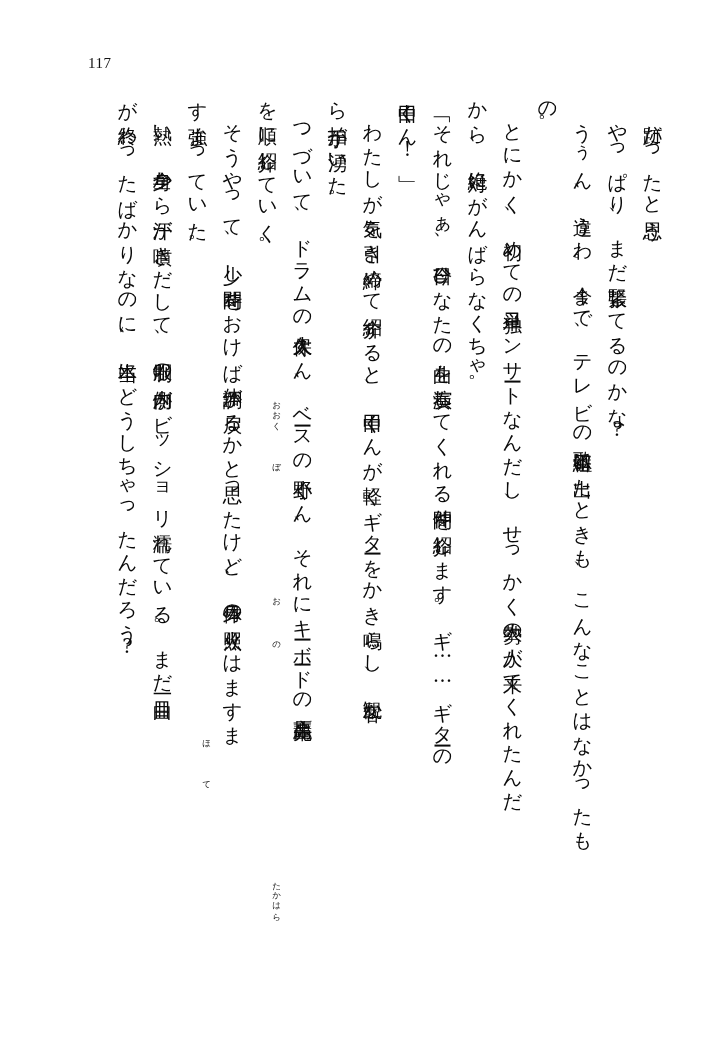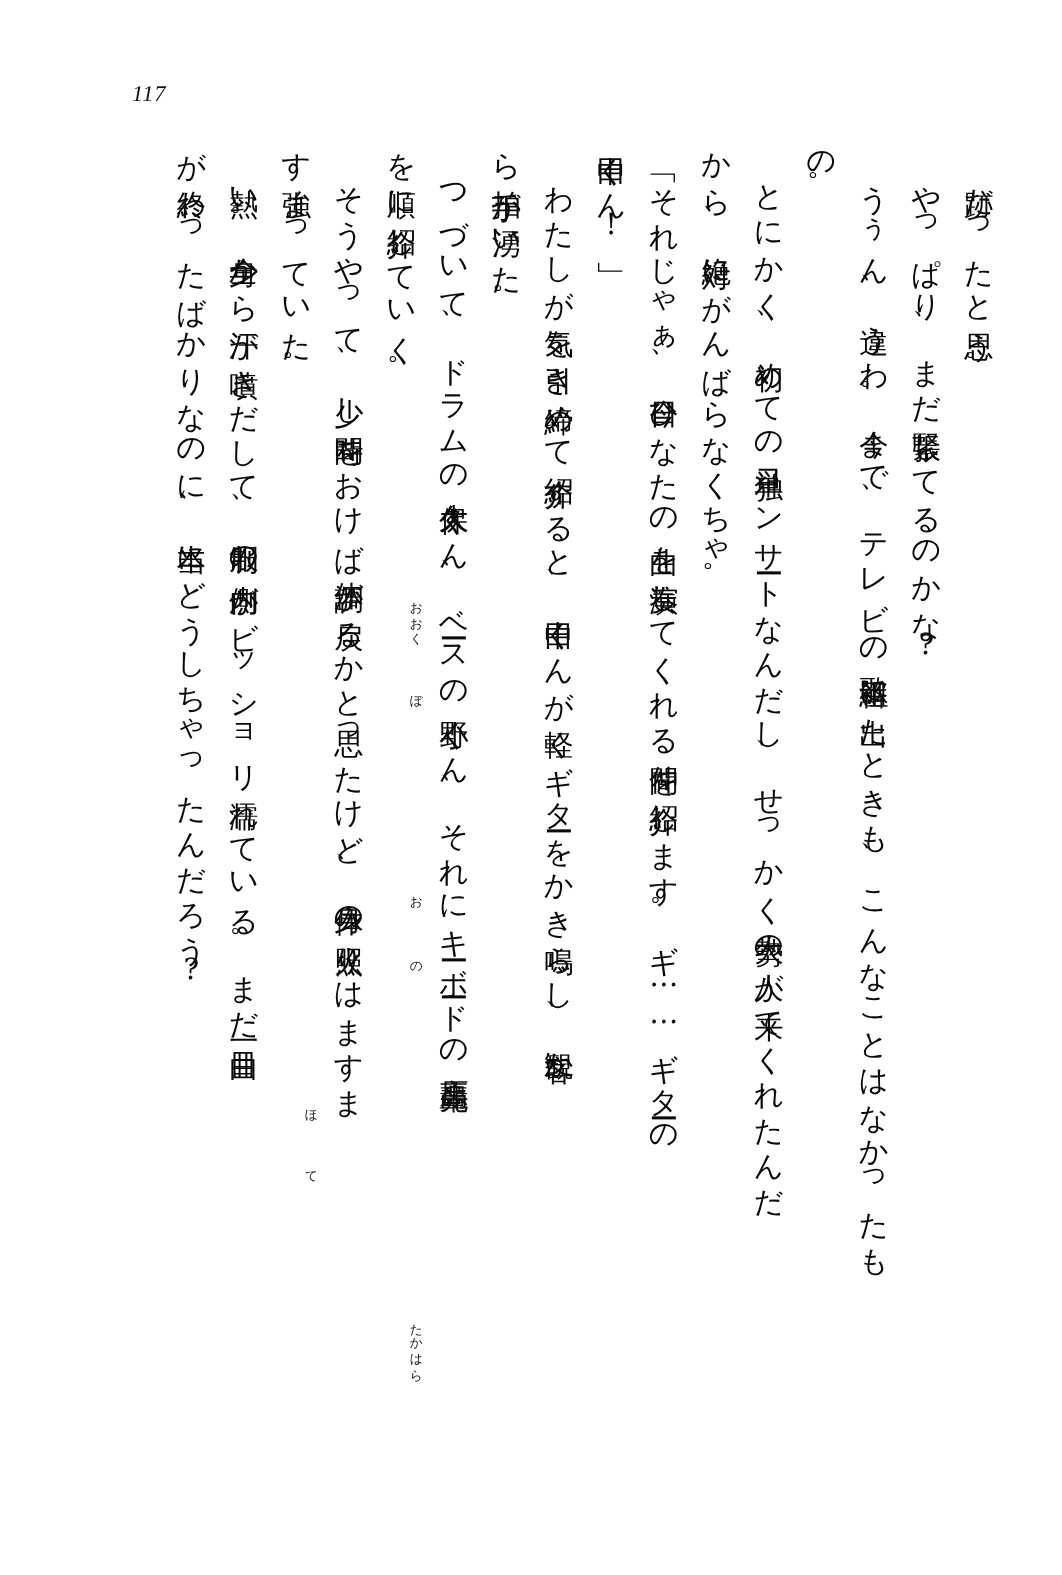--- a/index.html
+++ b/index.html
@@ -25,21 +25,20 @@
     background: #ffffff;
   }
 
   
   #page-number {
     position: absolute;
     left: 88px;
     top: 55px;
     font-size: 15px;
     font-family: "Liberation Serif", "DejaVu Serif", serif;
-    font-style: italic;
     letter-spacing: 0.5px;
     color: #111111;
   }
 
   
   #text-body {
     position: absolute;
     right: 46px;
     top: 88px;
     height: 890px;

